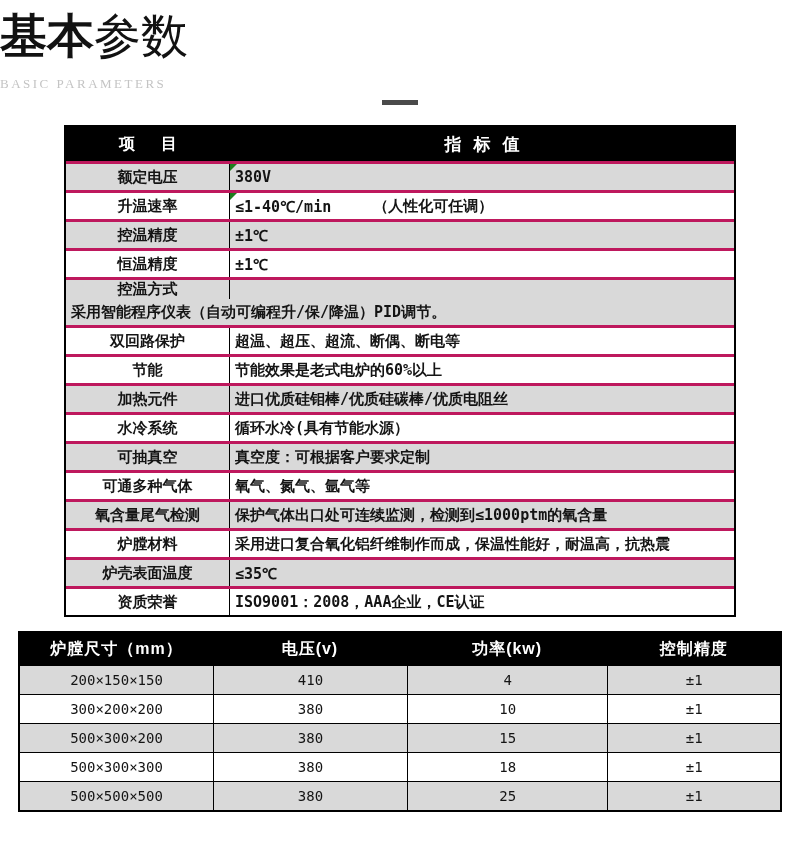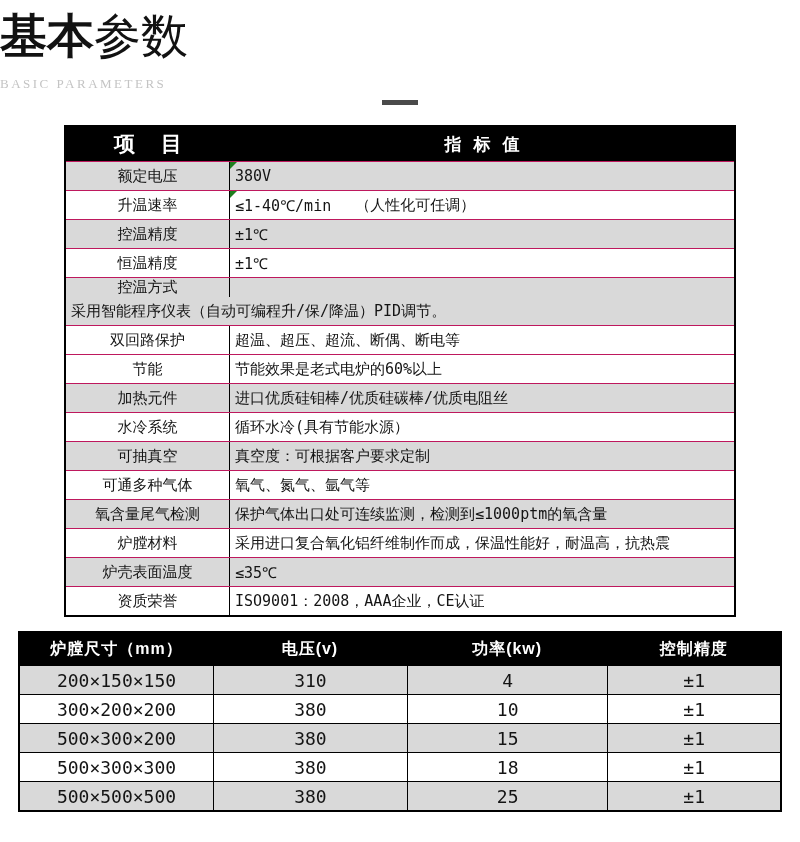--- a/index.html
+++ b/index.html
@@ -16,55 +16,55 @@
   .page-subtitle { font-size:13px; color:#c4c4c4; letter-spacing:2.5px; margin-top:14px; }
   .title-bar { width:36px; height:5px; background:#4a4a4a; margin:8px auto 0 auto; }
 
   
   .spec-table {
     width:672px; margin:20px auto 0 auto; border:2px solid #000; background:#fff;
   }
   .spec-head { display:flex; background:#000; color:#fff; height:34px; align-items:center; }
   .spec-head .h-item {
     width:164px; display:flex; justify-content:center; align-items:center;
-    font-weight:bold; font-size:21px; letter-spacing:26px; padding-left:26px;
+    font-weight:bold; font-size:16px; letter-spacing:26px; padding-left:26px;
   }
   .spec-head .h-value {
     flex:1; display:flex; justify-content:center; align-items:center;
     font-weight:bold; font-size:17px; letter-spacing:12px; padding-left:12px;
   }
-  .t1-row { display:flex; border-top:1px solid #be185d; min-height:29px; background:#fff; }
+  .t1-row { display:flex; border-top:3px solid #be185d; min-height:29px; background:#fff;font-weight:bold; }
   .t1-row.gray { background:#d9d9d9; }
   .t1-row.tall { min-height:48px;flex-direction:column; }
   .t1-item {
     width:164px; border-right:1px solid #000; display:flex;
     align-items:center; justify-content:center; font-size:15px; color:#141414;
   }
   .t1-value {
     flex:1; position:relative; display:flex; align-items:center;
     padding:2px 4px 2px 5px; font-size:15px; color:#141414;
     font-family:"DejaVu Sans Mono","Liberation Sans",monospace;
   }
-  .t1-value .note { margin-left:24px; }
+  .t1-value .note { margin-left:42px; }
   .corner-marker {
     position:absolute; top:0; left:0; width:0; height:0;
     border-top:7px solid #1e7e1e; border-right:7px solid transparent;
   }
 
   
   .size-table { width:764px; margin:14px auto 0 auto; border:2px solid #000; background:#fff; }
   .size-head { display:flex; background:#000; color:#fff; height:32px; }
   .size-head .h-cell {
     display:flex; align-items:center; justify-content:center;
     font-weight:bold; font-size:16px; letter-spacing:1px;
   }
   .t2-row { display:flex; border-top:1px solid #000; height:29px; background:#fff; }
   .t2-row.gray { background:#d9d9d9; }
   .t2-cell {
-    display:flex; align-items:center; justify-content:center; font-size:18px;
+    display:flex; align-items:center; justify-content:center; font-size:14px;
     font-family:"DejaVu Sans Mono","Liberation Sans",monospace; color:#141414;
   }
   .t2-row .t2-cell + .t2-cell { border-left:1px solid #000; }
   .c0 { width:25.4%; } .c1 { width:25.5%; } .c2 { width:26.4%; } .c3 { width:22.7%; }
 </style>
 </head>
 <body>
 
 <div class="page-header">
   <div class="page-title"><span class="w-heavy">基本</span><span class="w-light">参数</span></div>
@@ -219,21 +219,21 @@
 <div class="size-table">
   <div class="size-head">
     <div class="h-cell c0">炉膛尺寸（mm）</div>
     <div class="h-cell c1">电压(v)</div>
     <div class="h-cell c2">功率(kw)</div>
     <div class="h-cell c3">控制精度</div>
   </div>
   <div>
   <div class="t2-row gray">
     <div class="t2-cell c0">200×150×150</div>
-    <div class="t2-cell c1">310</div>
+    <div class="t2-cell c1">410</div>
     <div class="t2-cell c2">4</div>
     <div class="t2-cell c3">±1</div>
   </div>
 
   <div class="t2-row">
     <div class="t2-cell c0">300×200×200</div>
     <div class="t2-cell c1">380</div>
     <div class="t2-cell c2">10</div>
     <div class="t2-cell c3">±1</div>
   </div>

